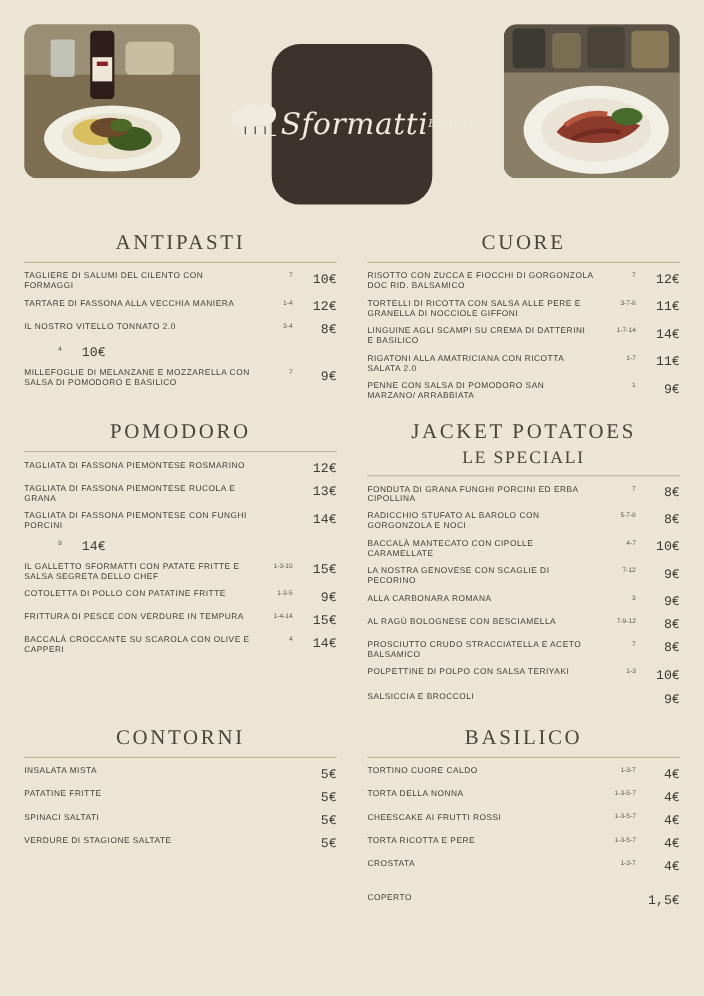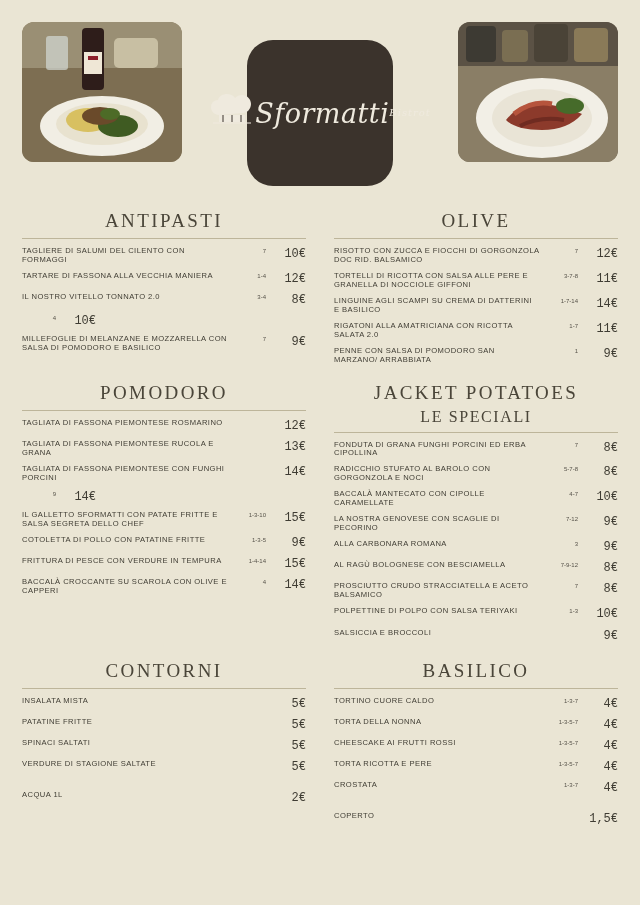--- a/index.html
+++ b/index.html
@@ -216,21 +216,21 @@
         </div>
         <div class="row">
           <div class="name">MILLEFOGLIE DI MELANZANE E MOZZARELLA CON SALSA DI POMODORO E BASILICO</div>
           <div class="allerg">7</div>
           <div class="price">9€</div>
         </div>
       </div>
     </div>
 
     <div class="col right">
-      <div class="sec-title">OLIVE</div>
+      <div class="sec-title">CUORE</div>
       <div class="rule"></div>
       <div class="items">
         <div class="row">
           <div class="name">RISOTTO CON ZUCCA E FIOCCHI DI GORGONZOLA DOC  RID. BALSAMICO</div>
           <div class="allerg">7</div>
           <div class="price">12€</div>
         </div>
         <div class="row">
           <div class="name">TORTELLI DI RICOTTA CON SALSA ALLE PERE E GRANELLA DI NOCCIOLE GIFFONI</div>
           <div class="allerg">3-7-8</div>
@@ -375,25 +375,20 @@
           <div class="name">SPINACI SALTATI</div>
           <div class="allerg"></div>
           <div class="price">5€</div>
         </div>
         <div class="row">
           <div class="name">VERDURE DI STAGIONE SALTATE</div>
           <div class="allerg"></div>
           <div class="price">5€</div>
         </div>
         <div class="spacer"></div>
-        <div class="row bottom-row">
-          <div class="name">ACQUA 1L</div>
-          <div class="allerg"></div>
-          <div class="price">2€</div>
-        </div>
       </div>
     </div>
 
     <div class="col right">
       <div class="sec-title">BASILICO</div>
       <div class="rule"></div>
       <div class="items">
         <div class="row">
           <div class="name">TORTINO CUORE CALDO</div>
           <div class="allerg">1-3-7</div>

